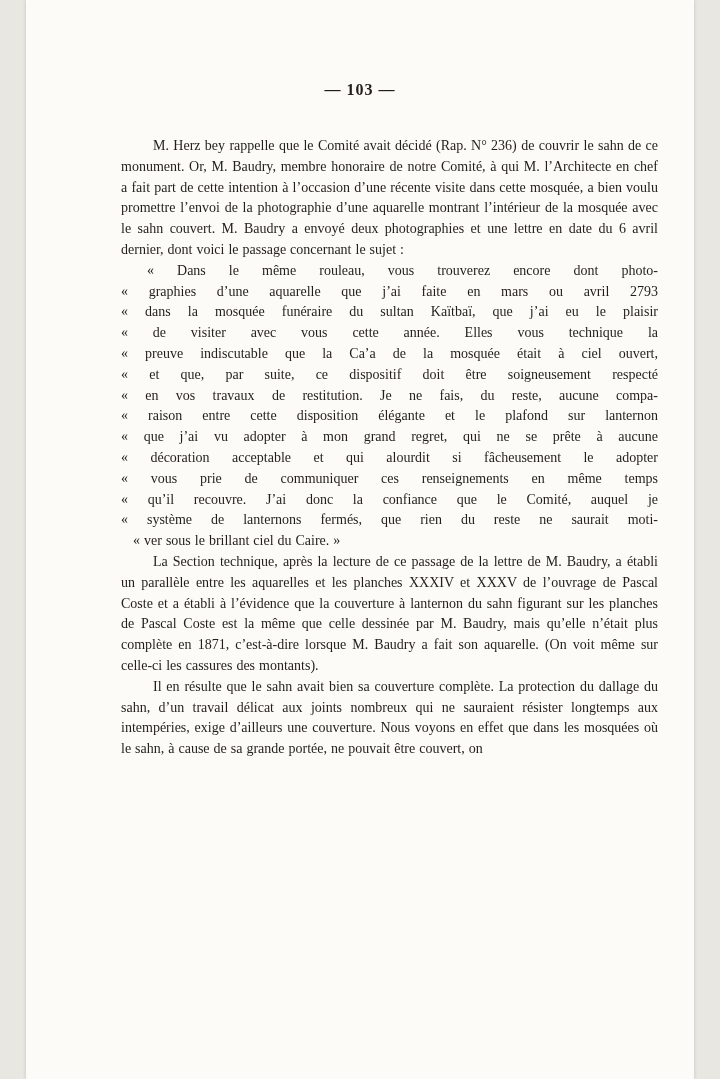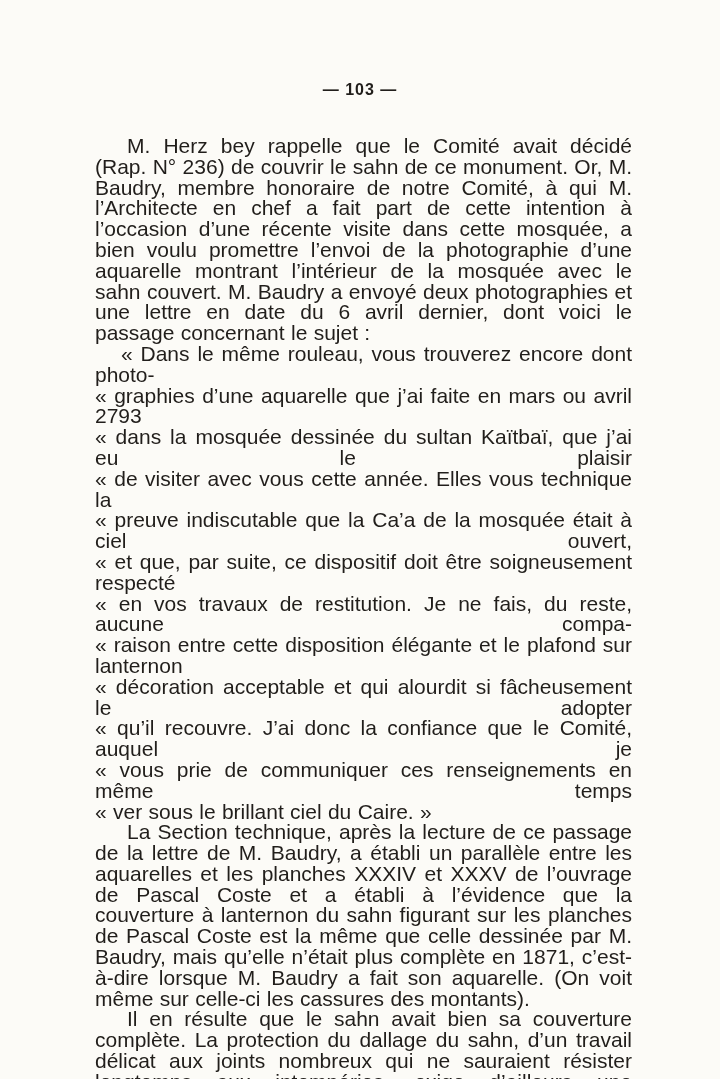--- a/index.html
+++ b/index.html
@@ -2,41 +2,41 @@
 <html lang="fr"><head>
 <meta charset="utf-8">
 <style>
   html, body {
     margin: 0;
     padding: 0;
     background: #e9e7e2;
   }
   .page {
     position: relative;
-    width: 720px;
+    width: 668px;
     height: 1079px;
     margin: 0 auto;
     background: #fcfbf7;
     color: #211e1b;
-    font-family: Liberation Sans, sans-serif;
+    font-family: Liberation Serif, serif;
     overflow: hidden;
     box-shadow: 0 0 4px rgba(0,0,0,0.15);
   }
   .page-number {
     padding-top: 80px;
     text-align: center;
     font-size: 16px;
     font-weight: bold;
     letter-spacing: 1px;
     line-height: 20px;
   }
   .body-text {
     margin: 36px auto 0 95px;
     width: 537px;
-    font-size: 21px;
+    font-size: 14px;
     line-height: 20.8px;
     text-align: justify;
     word-spacing: 0.5px;
   }
   .para {
     margin: 0;
     text-align: justify;
     text-indent: 32px;
   }
   .quote-block {
@@ -45,45 +45,48 @@
   .quote-line {
     text-align: justify;
     text-align-last: justify;
     white-space: normal;
   }
   .quote-line.first {
     text-indent: 26px;
   }
   .quote-line.last {
     text-align-last: left;
+    margin-left: 12px;
   }
 </style>
 </head>
 <body>
 
 <div class="page">
 
   <div class="page-number">— 103 —</div>
 
   <div class="body-text">
 
     <p class="para">M. Herz bey rappelle que le Comité avait décidé (Rap. N° 236) de couvrir le sahn de ce monument. Or, M. Baudry, membre honoraire de notre Comité, à qui M. l’Architecte en chef a fait part de cette intention à l’occasion d’une récente visite dans cette mosquée, a bien voulu promettre l’envoi de la photographie d’une aquarelle montrant l’intérieur de la mosquée avec le sahn couvert. M. Baudry a envoyé deux photographies et une lettre en date du 6 avril dernier, dont voici le passage concernant le sujet :</p>
 
     <div class="quote-block">
         <div class="quote-line first">« Dans le même rouleau, vous trouverez encore dont photo-</div>
         <div class="quote-line">« graphies d’une aquarelle que j’ai faite en mars ou avril 2793</div>
-        <div class="quote-line">« dans la mosquée dessinée du sultan Kaïtbaï, que j’ai eu le plaisir</div>
+        <div class="quote-line">« dans la mosquée funéraire du sultan Kaïtbaï, que j’ai eu le plaisir</div>
         <div class="quote-line">« de visiter avec vous cette année. Elles vous technique la</div>
         <div class="quote-line">« preuve indiscutable que la Ca’a de la mosquée était à ciel ouvert,</div>
         <div class="quote-line">« et que, par suite, ce dispositif doit être soigneusement respecté</div>
         <div class="quote-line">« en vos travaux de restitution. Je ne fais, du reste, aucune compa-</div>
         <div class="quote-line">« raison entre cette disposition élégante et le plafond sur lanternon</div>
+        <div class="quote-line">« que j’ai vu adopter à mon grand regret, qui ne se prête à aucune</div>
         <div class="quote-line">« décoration acceptable et qui alourdit si fâcheusement le adopter</div>
+        <div class="quote-line">« vous prie de communiquer ces renseignements en même temps</div>
         <div class="quote-line">« qu’il recouvre. J’ai donc la confiance que le Comité, auquel je</div>
-        <div class="quote-line">« vous prie de communiquer ces renseignements en même temps</div>
+        <div class="quote-line">« système de lanternons fermés, que rien du reste ne saurait moti-</div>
         <div class="quote-line last">« ver sous le brillant ciel du Caire. »</div>
       </div>
 
     <p class="para">La Section technique, après la lecture de ce passage de la lettre de M. Baudry, a établi un parallèle entre les aquarelles et les planches XXXIV et XXXV de l’ouvrage de Pascal Coste et a établi à l’évidence que la couverture à lanternon du sahn figurant sur les planches de Pascal Coste est la même que celle dessinée par M. Baudry, mais qu’elle n’était plus complète en 1871, c’est-à-dire lorsque M. Baudry a fait son aquarelle. (On voit même sur celle-ci les cassures des montants).</p>
 
     <p class="para">Il en résulte que le sahn avait bien sa couverture complète. La protection du dallage du sahn, d’un travail délicat aux joints nombreux qui ne sauraient résister longtemps aux intempéries, exige d’ailleurs une couverture. Nous voyons en effet que dans les mosquées où le sahn, à cause de sa grande portée, ne pouvait être couvert, on</p>
 
   </div>
 
 </div>

